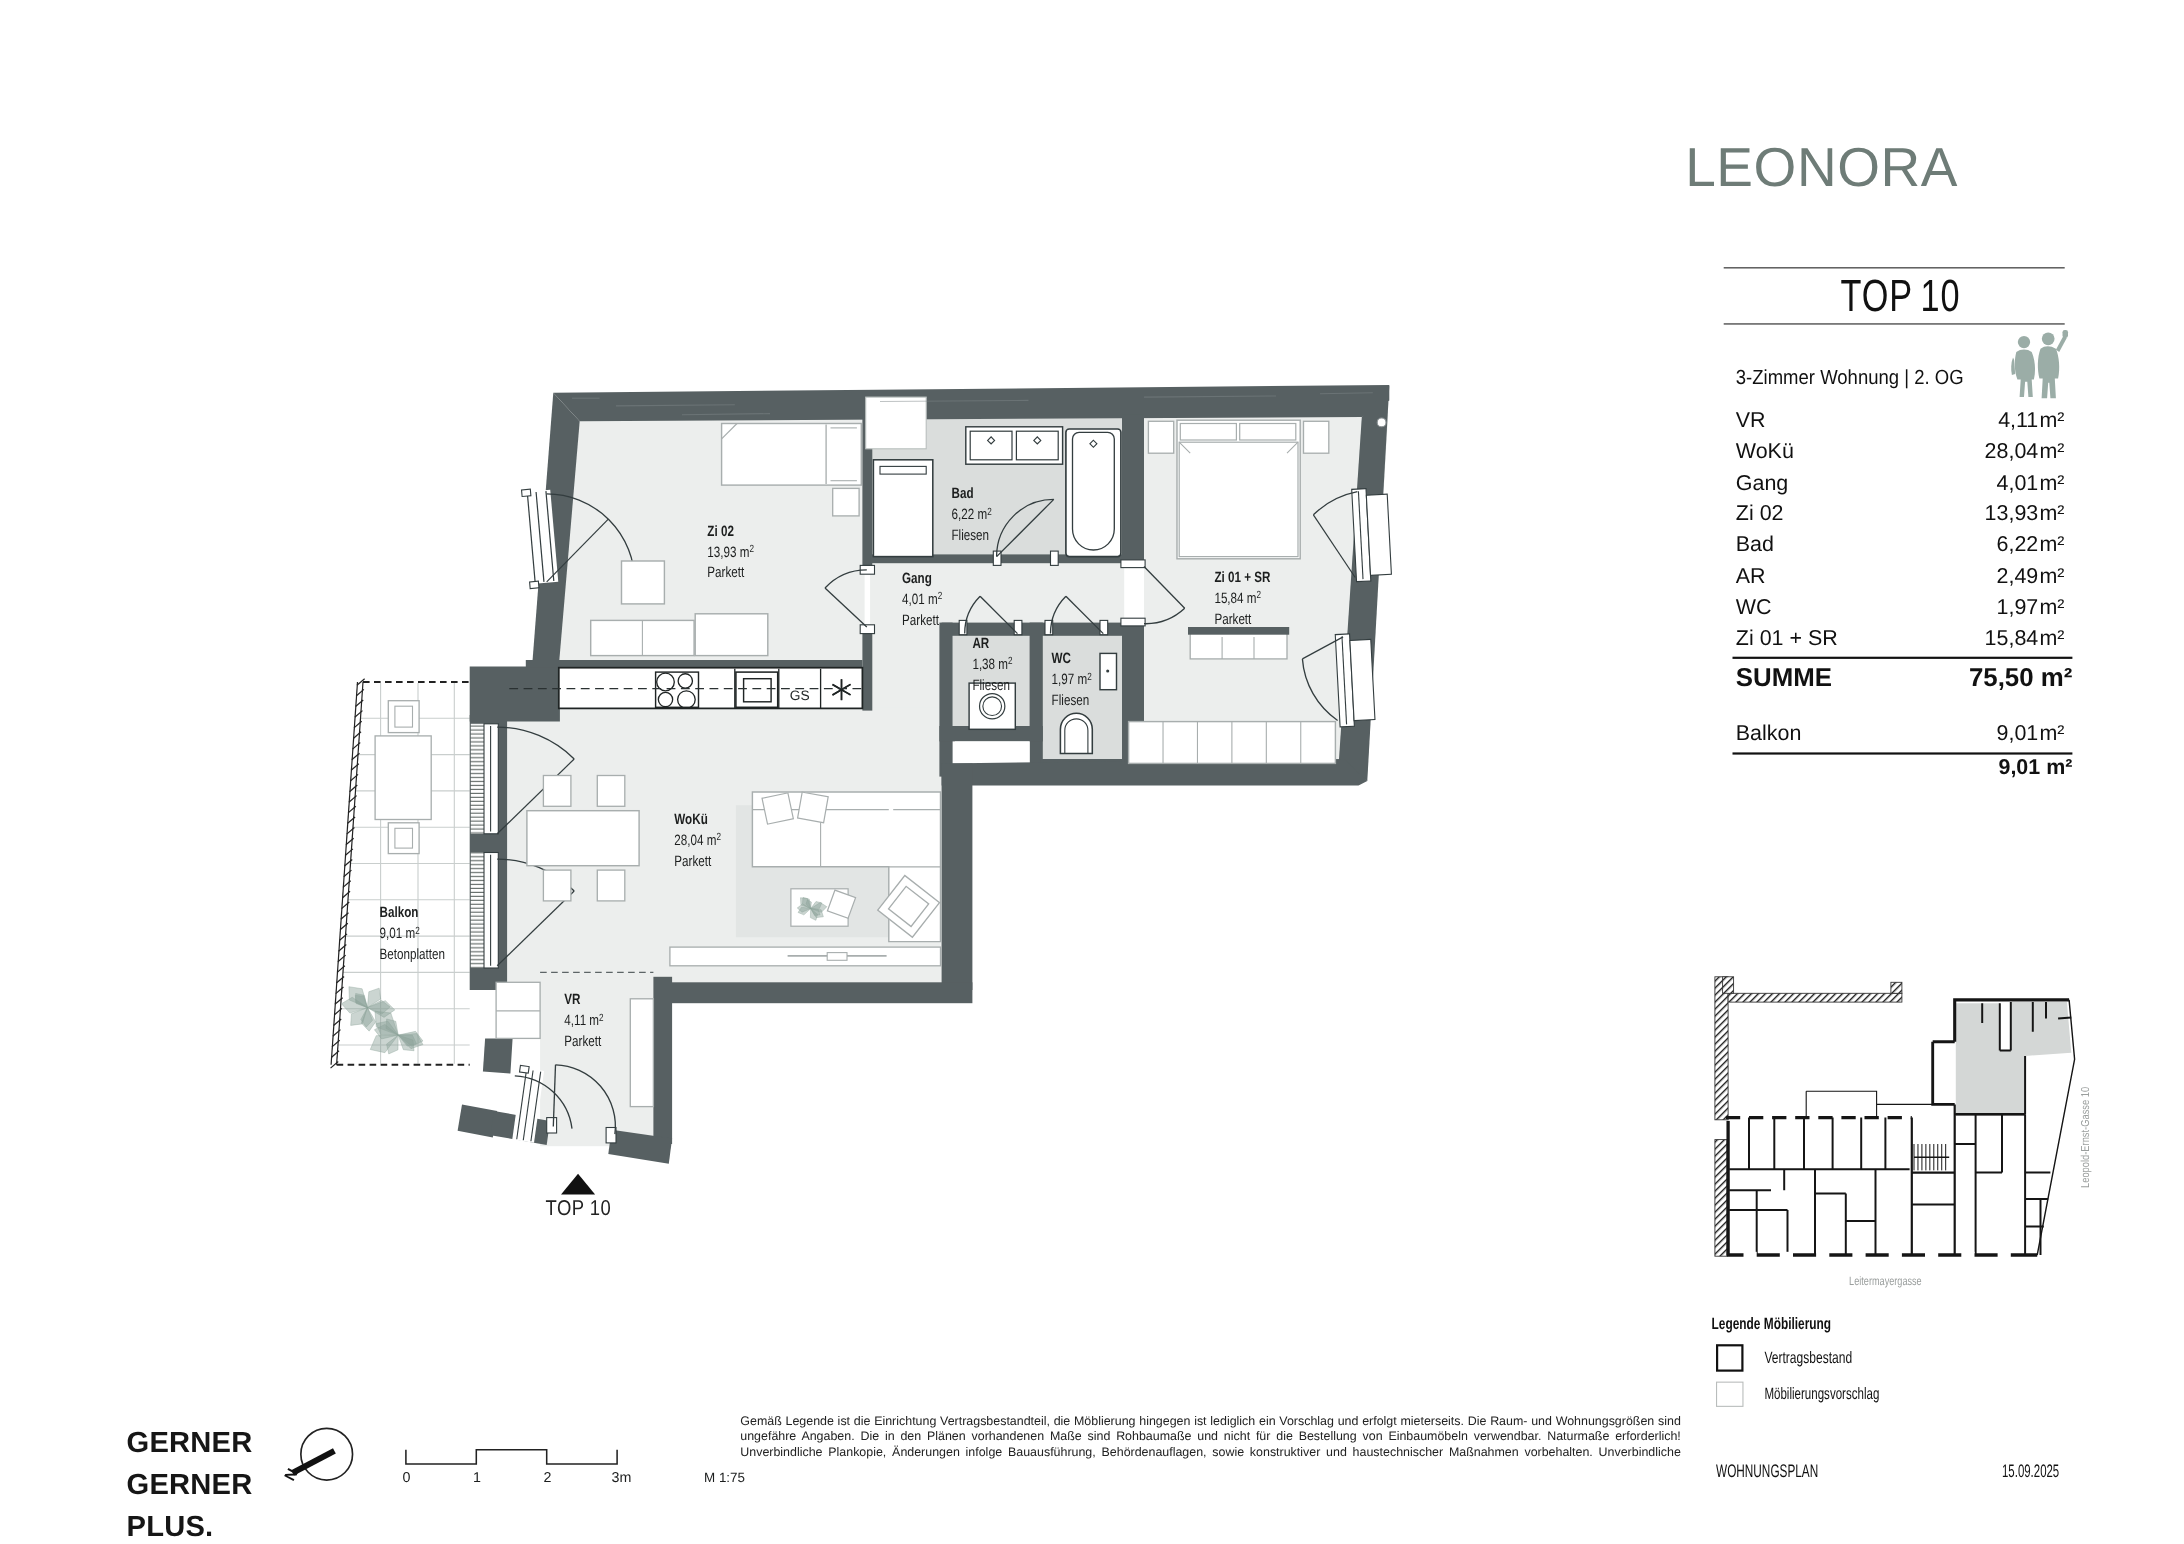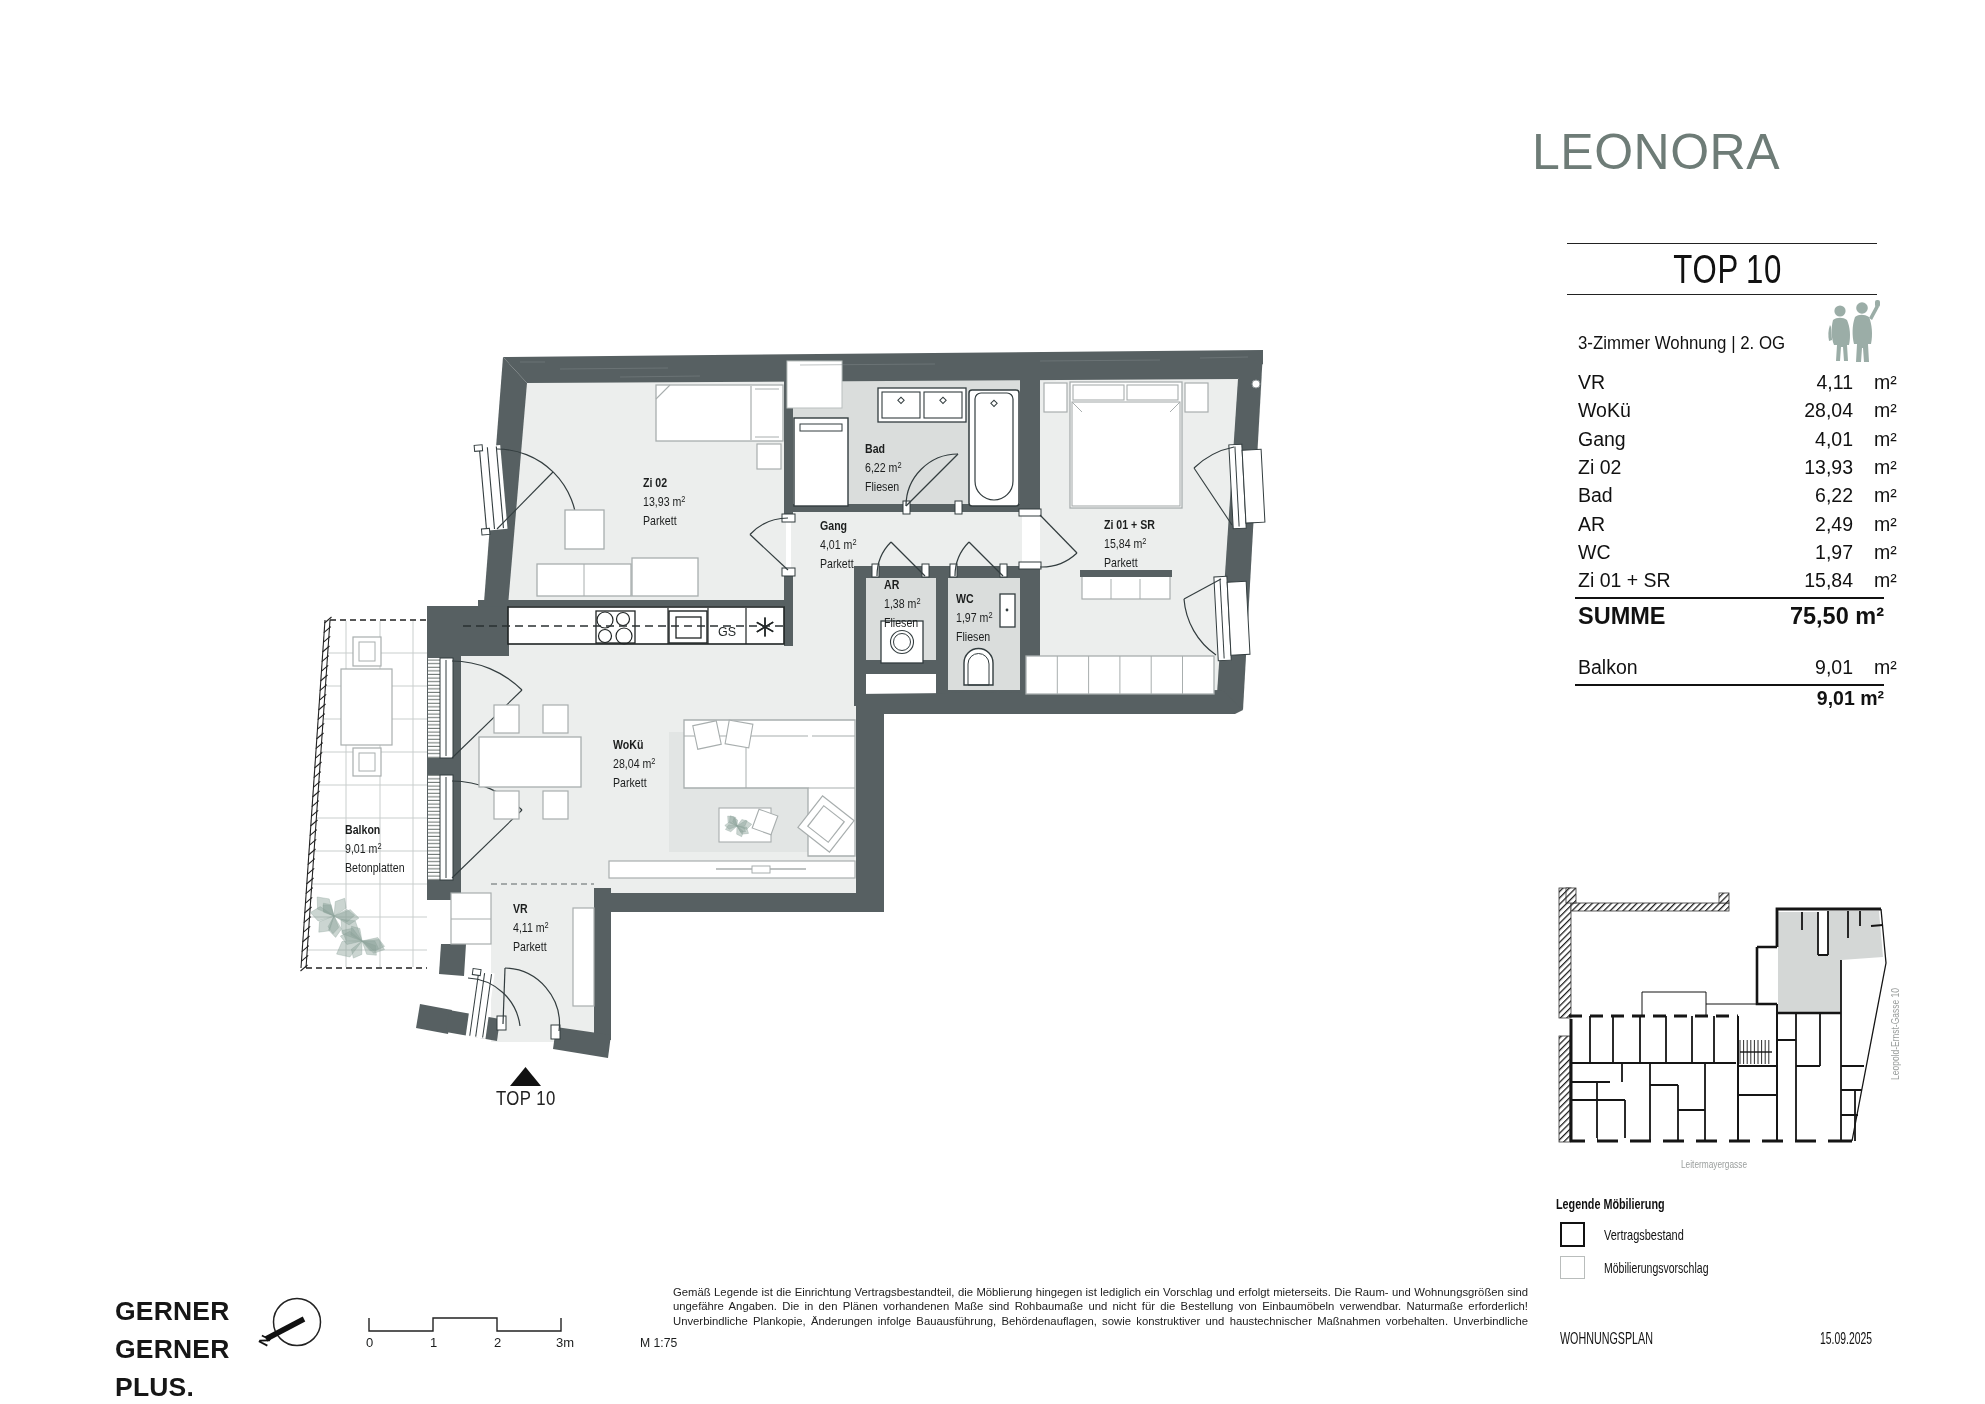--- a/index.html
+++ b/index.html
@@ -1,20 +1,20 @@
 <!DOCTYPE html>
 <html><head><meta charset="utf-8">
 <style>
 html,body{margin:0;padding:0;background:#fff;}
 #page{position:relative;width:1985px;height:1404px;background:#fff;overflow:hidden;
   font-family:"Liberation Sans",sans-serif;}
 .abs{position:absolute;}
 .row{position:absolute;left:1578px;width:308px;font-size:19.5px;color:#111;}
 .row .v{position:absolute;right:33px;top:0;}
-.row .u{position:absolute;left:296px;top:0;text-align:center;}
+.row .u{position:absolute;left:276px;top:0;text-align:center;}
 </style></head>
 <body>
 <div id="page">
 <svg class="abs" style="left:0;top:0" width="1985" height="1404" viewBox="0 0 1985 1404">
 <defs>
         <pattern id="winh" width="4" height="3.6" patternUnits="userSpaceOnUse">
           <rect width="4" height="3.6" fill="white"></rect>
           <line x1="0" y1="1.2" x2="4" y2="1.2" stroke="#49534f" stroke-width="0.9"></line>
         </pattern>
         <pattern id="hat" width="4.5" height="4.5" patternUnits="userSpaceOnUse" patternTransform="rotate(45)">

